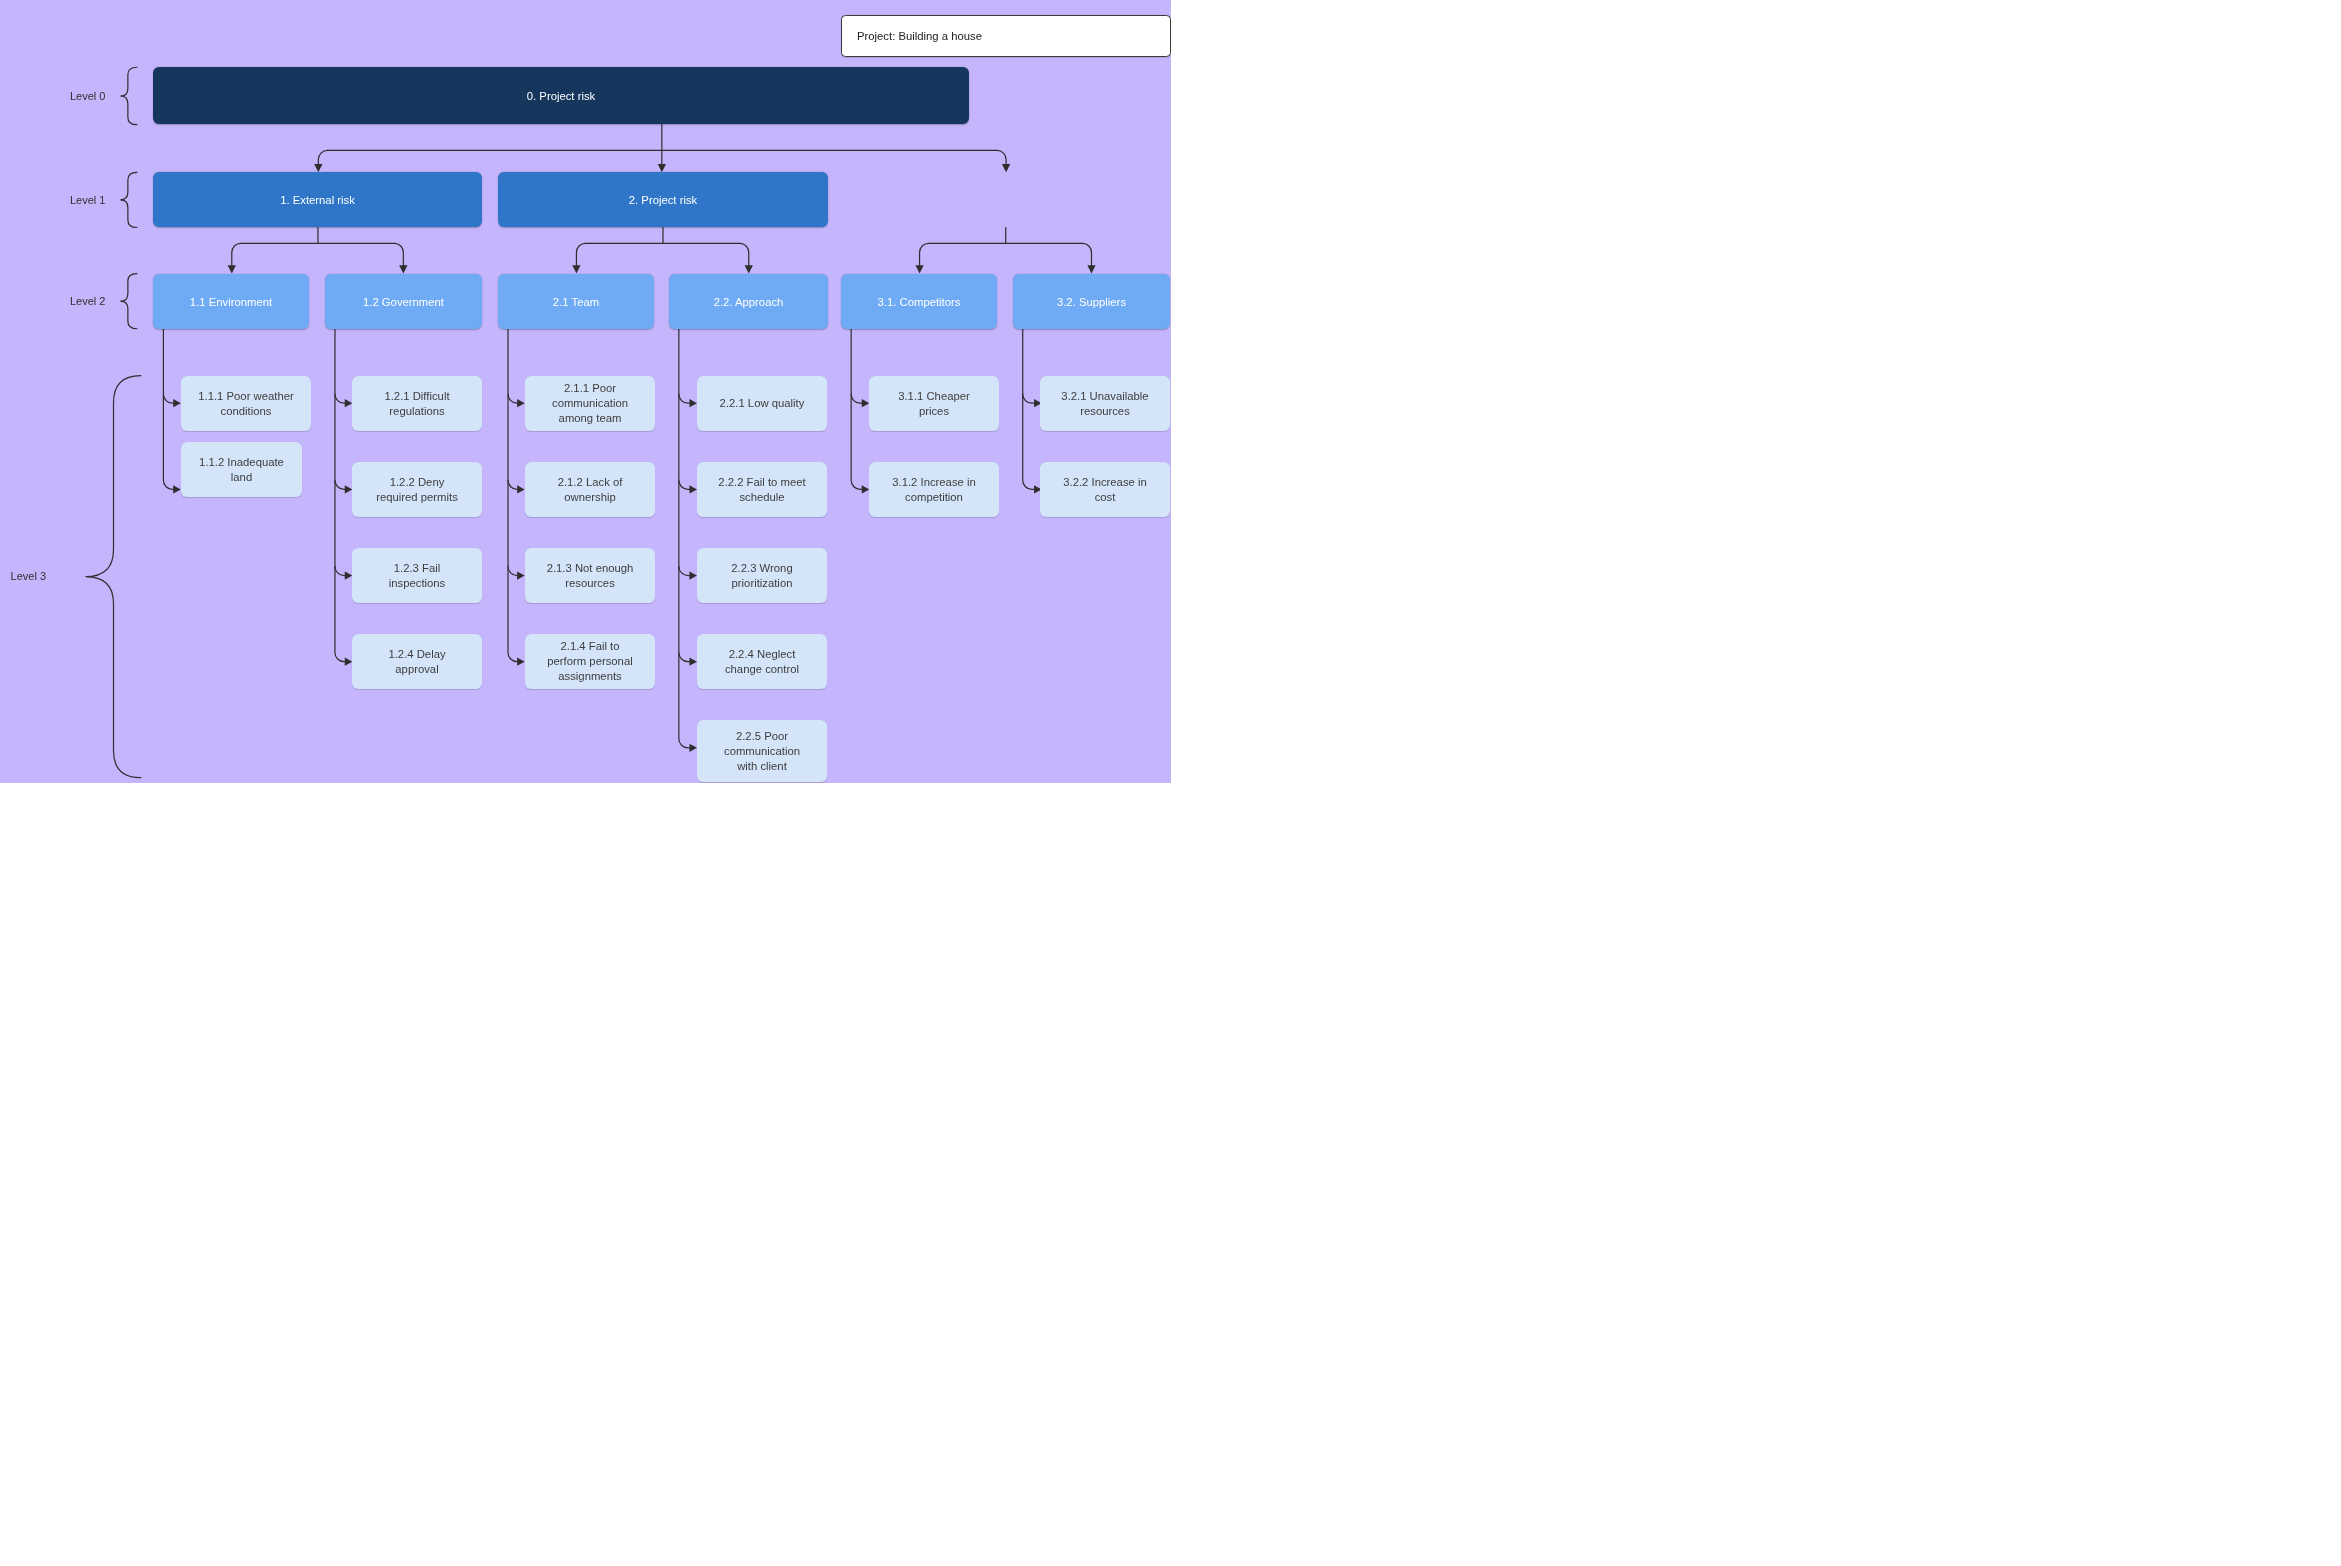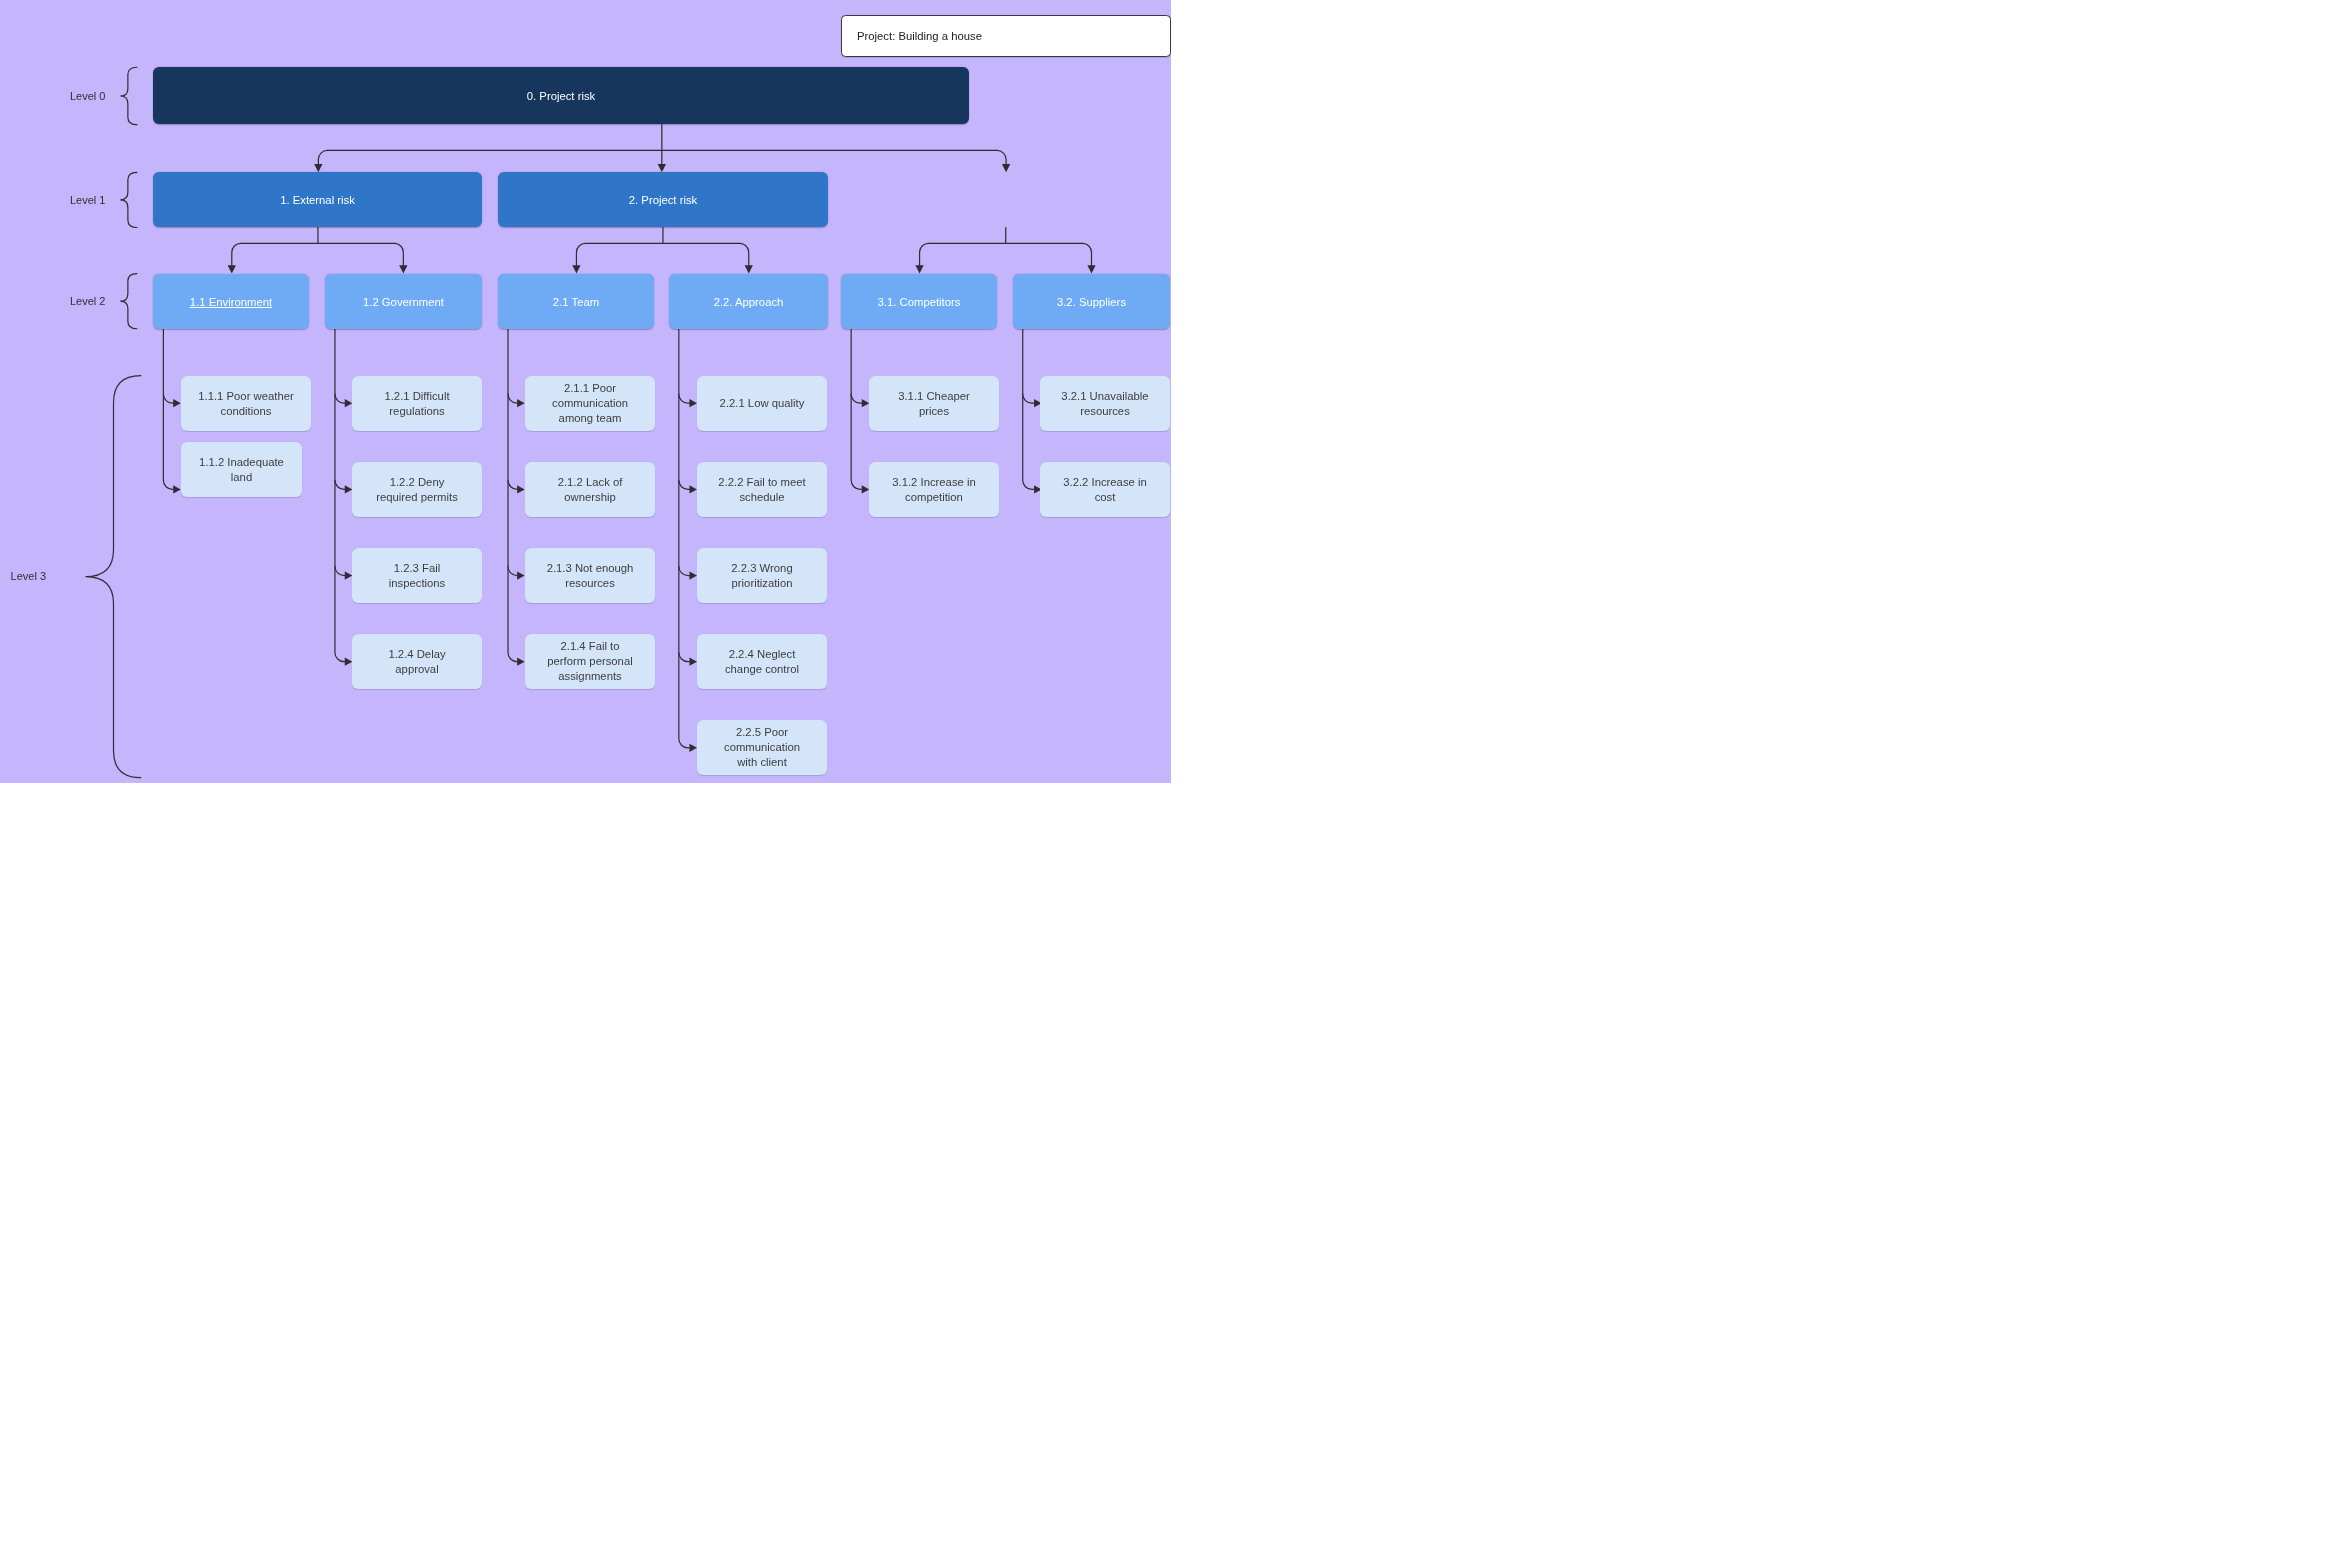--- a/index.html
+++ b/index.html
@@ -156,21 +156,21 @@
   <div class="axis-label" style="left:70px;top:90px;">Level 0</div>
   <div class="axis-label" style="left:70px;top:194px;">Level 1</div>
   <div class="axis-label" style="left:70px;top:295px;">Level 2</div>
   <div class="axis-label" style="left:10.6px;top:570px;">Level 3</div>
 
   <div class="node l0" style="left:153px;top:67px;width:816px;height:57px;">0. Project risk</div>
 
   <div class="node l1" style="left:153px;top:172px;width:329px;height:55px;">1. External risk</div>
   <div class="node l1" style="left:498px;top:172px;width:330px;height:55px;">2. Project risk</div>
 
-  <div class="node l2" style="left:153px;top:274px;width:156px;height:55px;text-decoration:underline;">1.1 Environment</div>
+  <div class="node l2" style="left:153px;top:274px;width:156px;height:55px;">1.1 Environment</div>
   <div class="node l2" style="left:325px;top:274px;width:157px;height:55px;">1.2 Government</div>
   <div class="node l2" style="left:498px;top:274px;width:156px;height:55px;">2.1 Team</div>
   <div class="node l2" style="left:669px;top:274px;width:159px;height:55px;">2.2. Approach</div>
   <div class="node l2" style="left:841px;top:274px;width:156px;height:55px;">3.1. Competitors</div>
   <div class="node l2" style="left:1013px;top:274px;width:157px;height:55px;">3.2. Suppliers</div>
 
   <div class="node l3" style="left:181px;top:376px;width:130px;height:55px;">1.1.1 Poor weather conditions</div>
   <div class="node l3" style="left:181px;top:442px;width:121px;height:55px;">1.1.2 Inadequate land</div>
 
   <div class="node l3" style="left:352px;top:376px;width:130px;height:55px;">1.2.1 Difficult regulations</div>
@@ -180,21 +180,21 @@
 
   <div class="node l3" style="left:525px;top:376px;width:130px;height:55px;">2.1.1 Poor communication among team</div>
   <div class="node l3" style="left:525px;top:462px;width:130px;height:55px;">2.1.2 Lack of ownership</div>
   <div class="node l3" style="left:525px;top:548px;width:130px;height:55px;">2.1.3 Not enough resources</div>
   <div class="node l3" style="left:525px;top:634px;width:130px;height:55px;">2.1.4 Fail to perform personal assignments</div>
 
   <div class="node l3" style="left:697px;top:376px;width:130px;height:55px;">2.2.1 Low quality</div>
   <div class="node l3" style="left:697px;top:462px;width:130px;height:55px;">2.2.2 Fail to meet schedule</div>
   <div class="node l3" style="left:697px;top:548px;width:130px;height:55px;">2.2.3 Wrong prioritization</div>
   <div class="node l3" style="left:697px;top:634px;width:130px;height:55px;">2.2.4 Neglect change control</div>
-  <div class="node l3" style="left:697px;top:720px;width:130px;height:55px;">2.2.5 Poor communication with client</div>
+  <div class="node l3" style="left:697px;top:720px;width:130px;height:62px;">2.2.5 Poor communication with client</div>
 
   <div class="node l3" style="left:869px;top:376px;width:130px;height:55px;">3.1.1 Cheaper prices</div>
   <div class="node l3" style="left:869px;top:462px;width:130px;height:55px;">3.1.2 Increase in competition</div>
 
   <div class="node l3" style="left:1040px;top:376px;width:130px;height:55px;">3.2.1 Unavailable resources</div>
   <div class="node l3" style="left:1040px;top:462px;width:130px;height:55px;">3.2.2 Increase in cost</div>
 
 </div>
 
 

